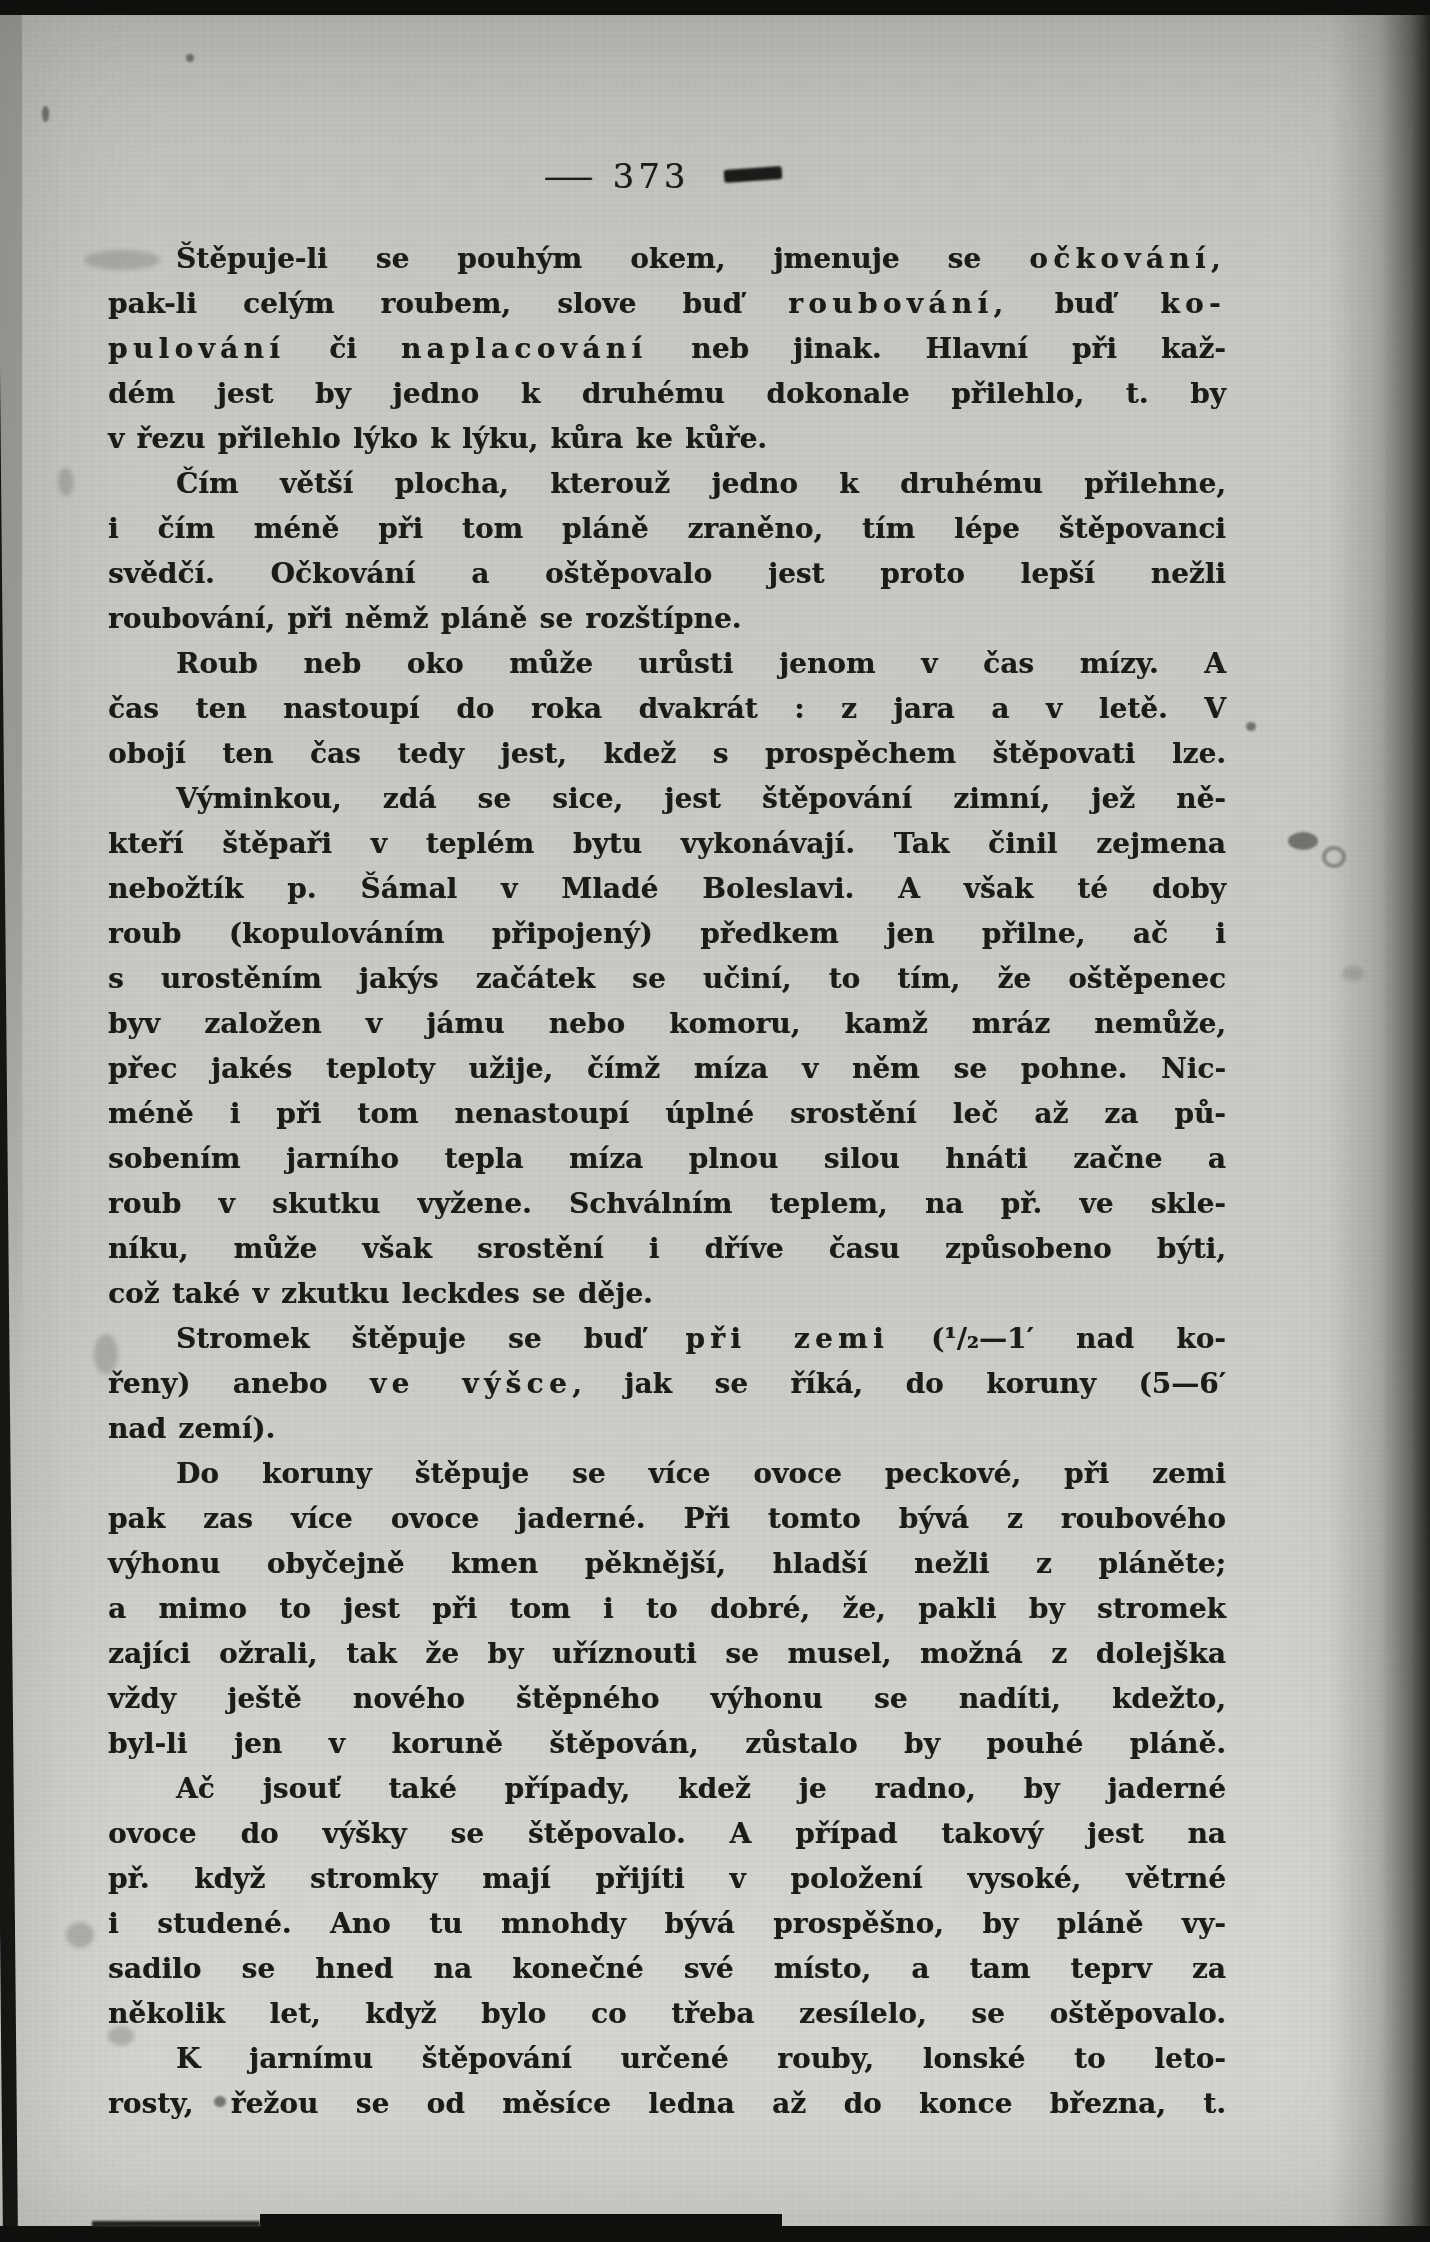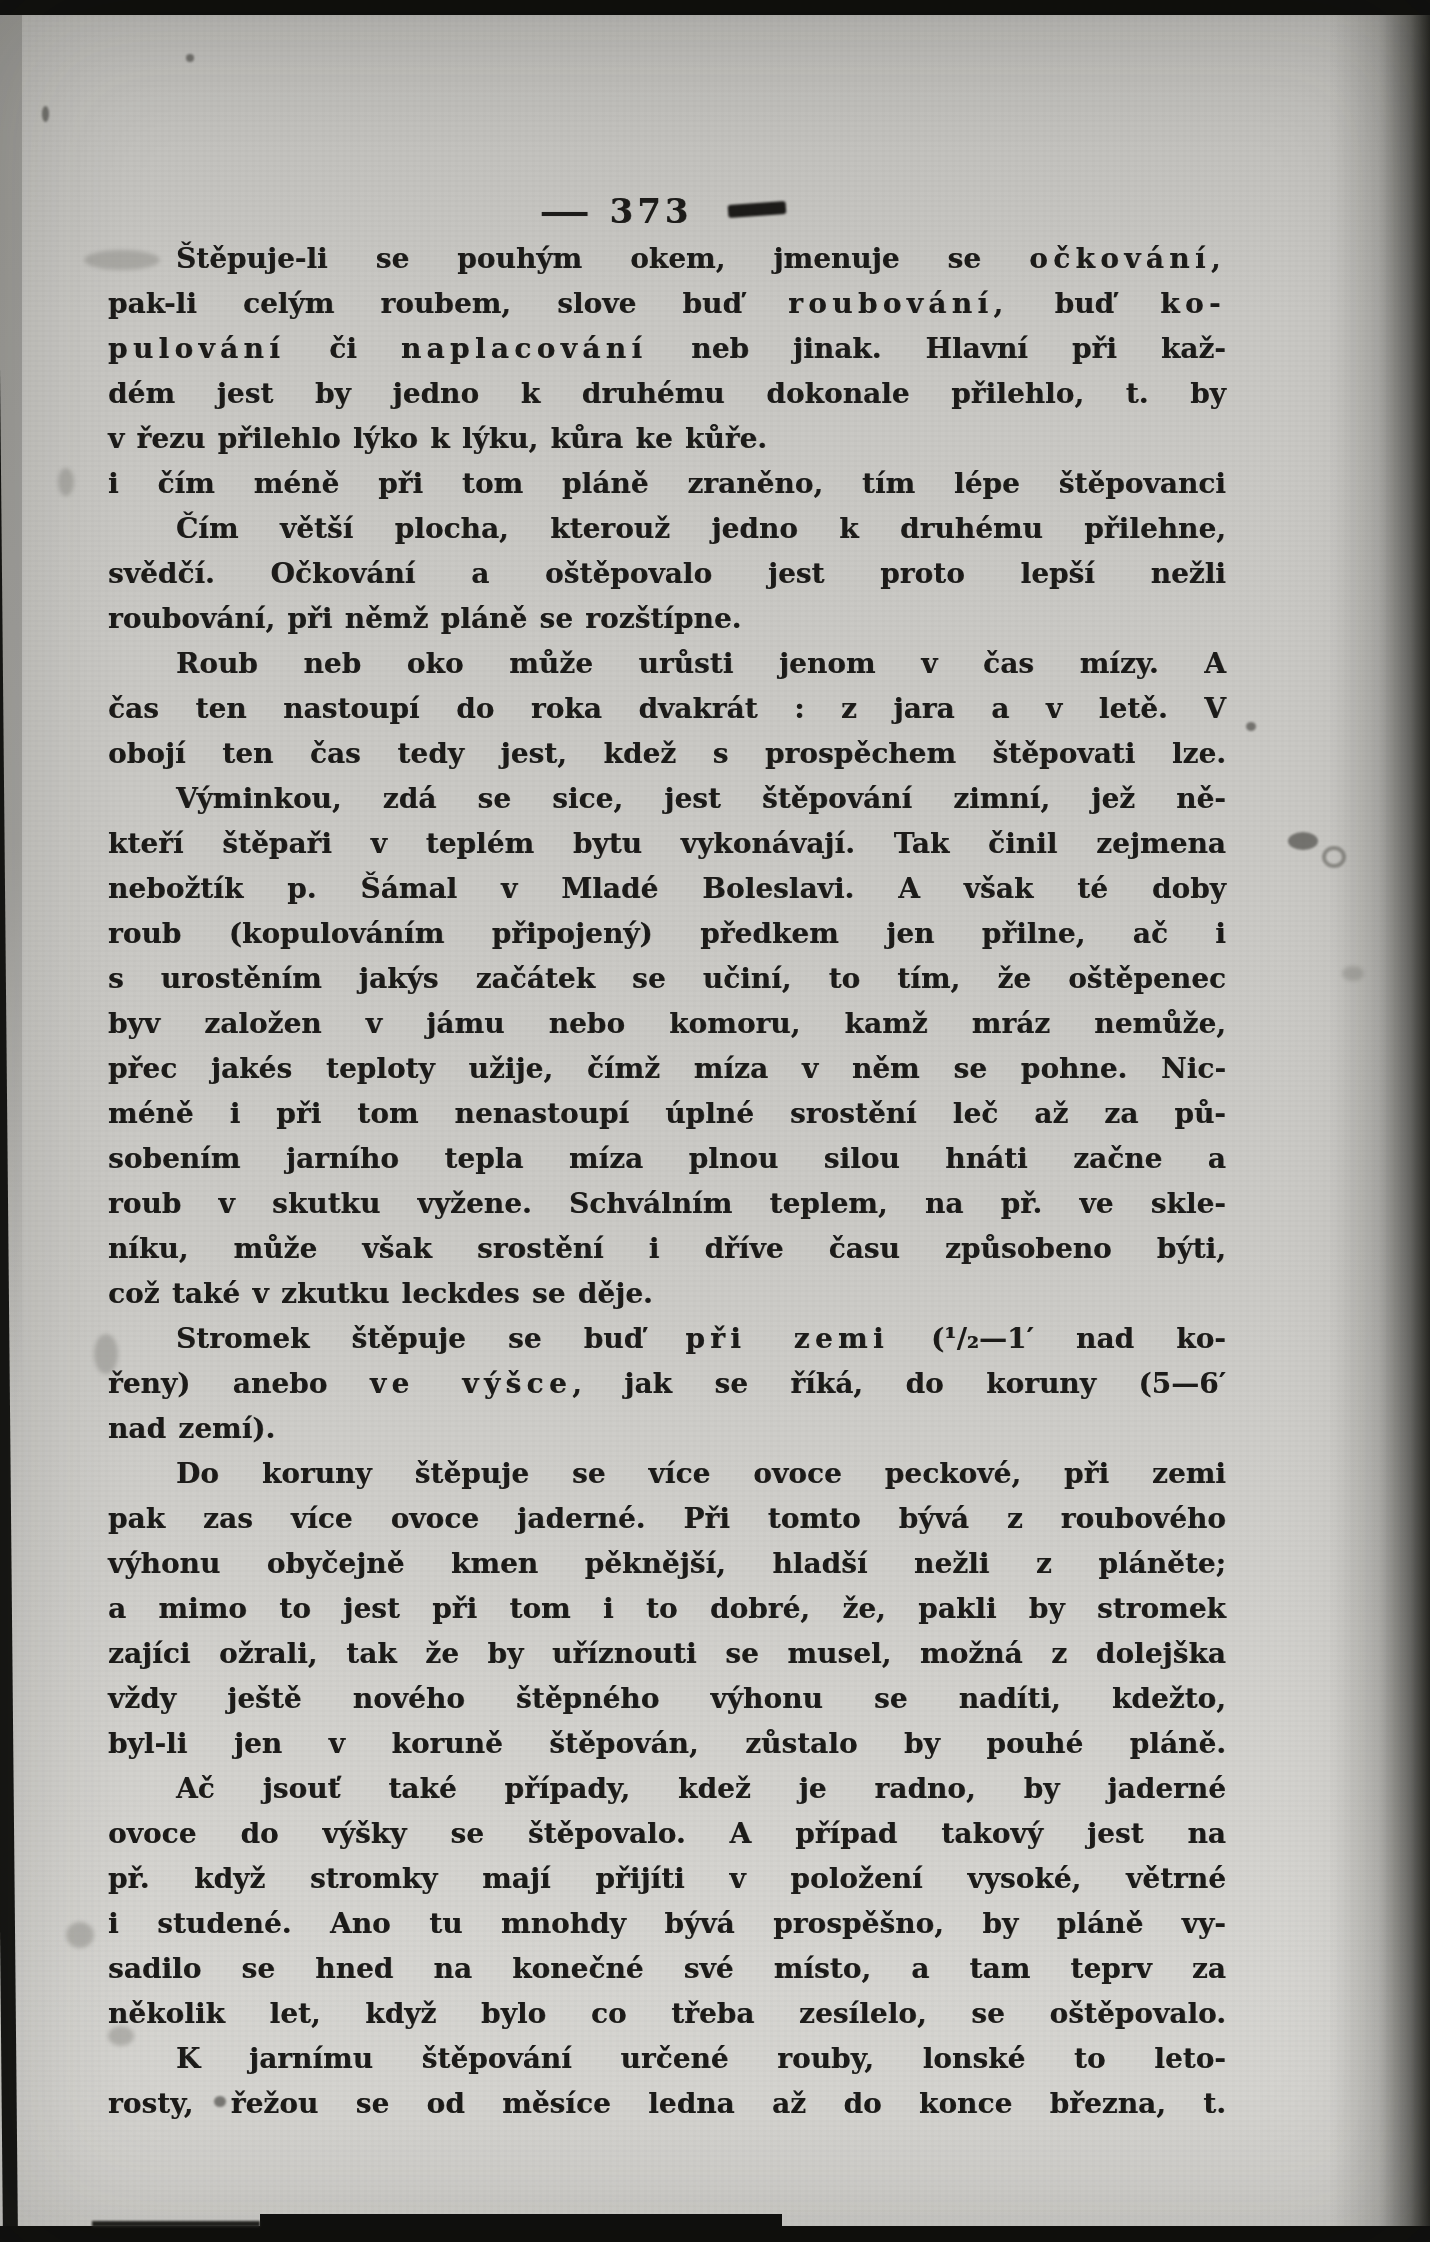--- a/index.html
+++ b/index.html
@@ -21,22 +21,22 @@
   .edge-bottom-block{position:absolute;left:260px;top:2214px;width:522px;height:16px;background:#0f0f0d;filter:blur(.6px);}
   .edge-bottom-dash{position:absolute;left:92px;top:2221px;width:168px;height:6px;background:#23231f;filter:blur(1px);}
   .edge-left-grey{position:absolute;left:0;top:0;width:22px;height:1400px;
     background:linear-gradient(180deg,#9c9b97 0%,#a8a7a3 60%,rgba(168,167,163,0) 100%);}
   .edge-left-bar{position:absolute;left:3px;top:0;width:15px;height:2242px;background:#15151 3;background:#151513;
     transform-origin:bottom left;transform:skewX(0.55deg);}
   .edge-right{position:absolute;left:1330px;top:0;width:100px;height:2242px;
     background:linear-gradient(90deg, rgba(70,70,66,0) 0%, rgba(70,70,66,.22) 50%, rgba(48,48,44,.6) 80%, rgba(24,24,20,.92) 100%);}
   
   .header{position:absolute;left:108px;top:150px;width:1118px;height:52px;text-align:center;
-    font-weight:700;font-size:34px;line-height:52px;color:#1d1c1a;letter-spacing:2px;
-    filter:blur(.25px);text-shadow:.4px .4px .6px rgba(25,25,22,.55);margin-top:35px;}
+    font-weight:400;font-size:34px;line-height:52px;color:#1d1c1a;letter-spacing:2px;
+    filter:blur(.25px);text-shadow:.4px .4px .6px rgba(25,25,22,.55);}
   .header .num{margin:0 12px;letter-spacing:4px;}
   .dash-left{display:inline-block;transform:scaleX(1.5);}
   .dash-smudge{display:inline-block;width:58px;height:13px;background:#1c1b19;border-radius:3px;
     filter:blur(1.2px);transform:translateY(-7px) rotate(-4deg);margin-left:10px;}
   
   .page-text{
     position:absolute;left:108px;top:236px;width:1118px;
     font-weight:700;font-size:28px;line-height:45px;color:#1c1b19;
     word-spacing:.09em;
     filter:blur(.25px);
@@ -72,22 +72,22 @@
 
   <div class="page-text">
       <div>
         <div class="line indent"><span>Štěpuje-li se pouhým okem, jmenuje se </span><span class="sp">očkování,</span></div>
         <div class="line"><span>pak-li celým roubem, slove buď </span><span class="sp">roubování,</span><span> buď </span><span class="sp">ko-</span></div>
         <div class="line"><span class="sp">pulování</span><span> či </span><span class="sp">naplacování</span><span> neb jinak. Hlavní při kaž-</span></div>
         <div class="line"><span>dém jest by jedno k druhému dokonale přilehlo, t. by</span></div>
         <div class="line end"><span>v řezu přilehlo lýko k lýku, kůra ke kůře.</span></div>
       </div>
       <div>
+        <div class="line indent"><span>Čím větší plocha, kterouž jedno k druhému přilehne,</span></div>
         <div class="line"><span>i čím méně při tom pláně zraněno, tím lépe štěpovanci</span></div>
-        <div class="line indent"><span>Čím větší plocha, kterouž jedno k druhému přilehne,</span></div>
         <div class="line"><span>svědčí. Očkování a oštěpovalo jest proto lepší nežli</span></div>
         <div class="line end"><span>roubování, při němž pláně se rozštípne.</span></div>
       </div>
       <div>
         <div class="line indent"><span>Roub neb oko může urůsti jenom v čas mízy. A</span></div>
         <div class="line"><span>čas ten nastoupí do roka dvakrát : z jara a v letě. V</span></div>
         <div class="line"><span>obojí ten čas tedy jest, kdež s prospěchem štěpovati lze.</span></div>
       </div>
       <div>
         <div class="line indent"><span>Výminkou, zdá se sice, jest štěpování zimní, jež ně-</span></div>

